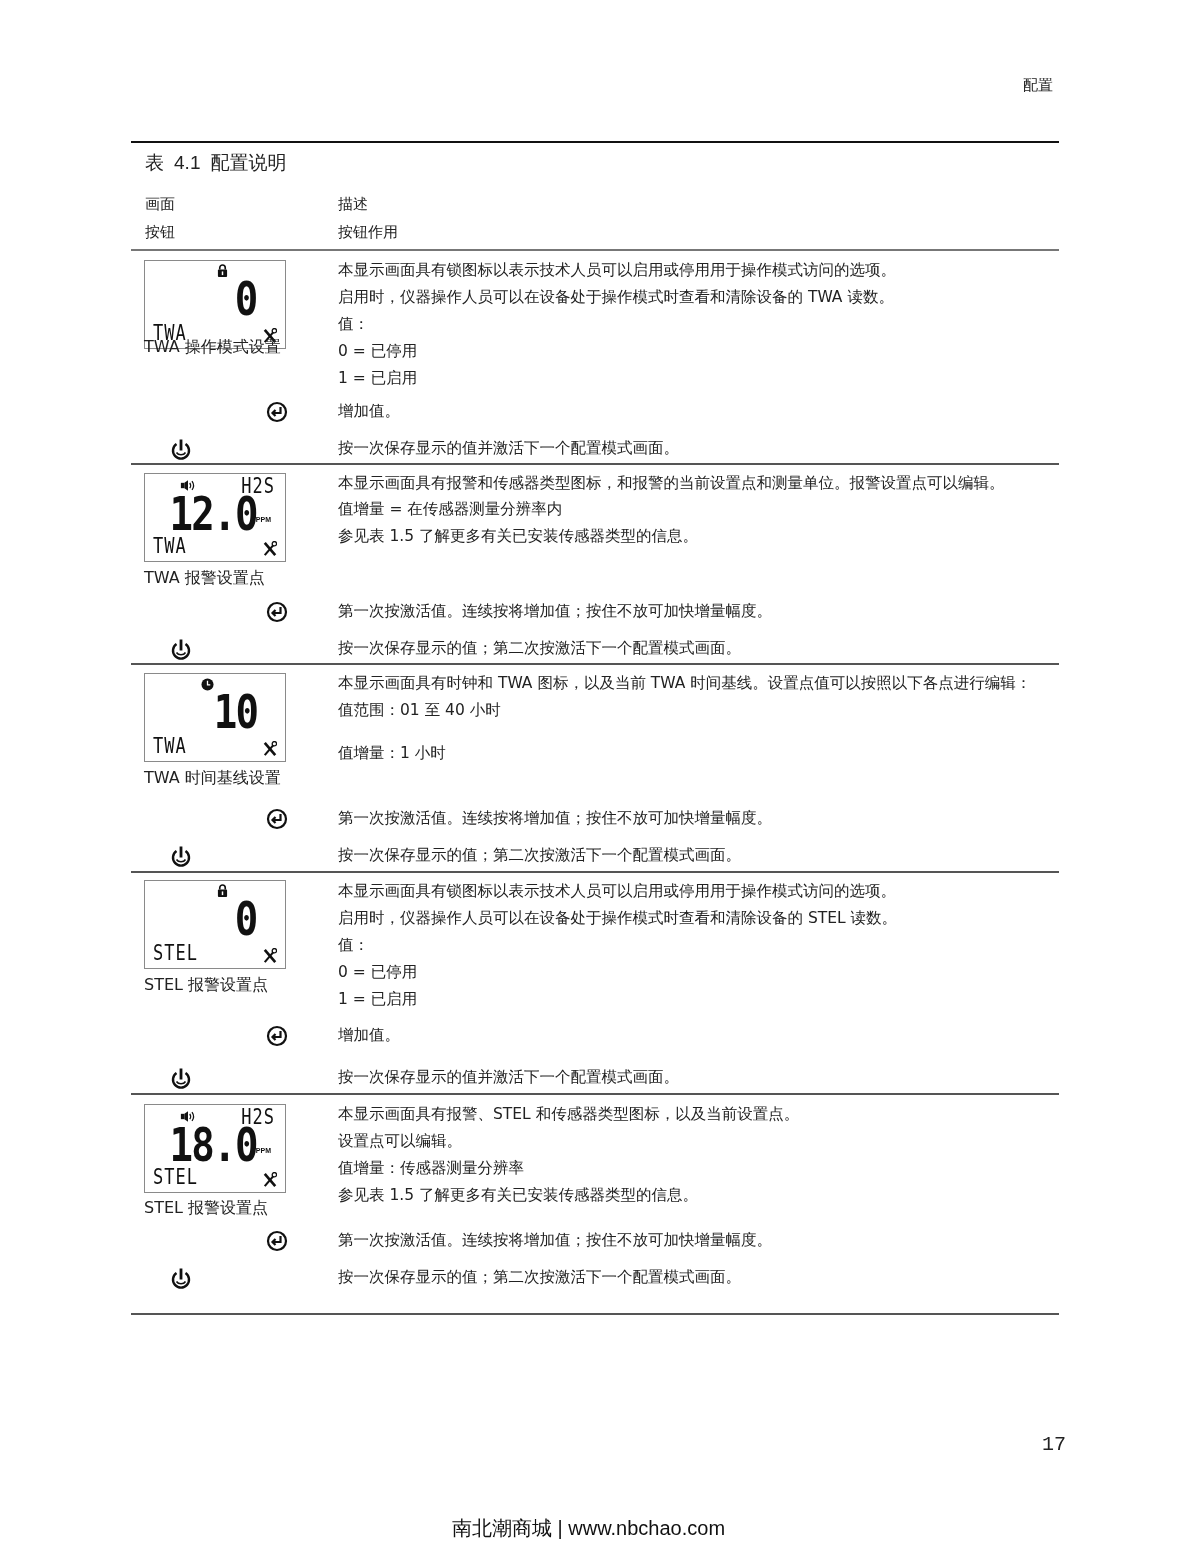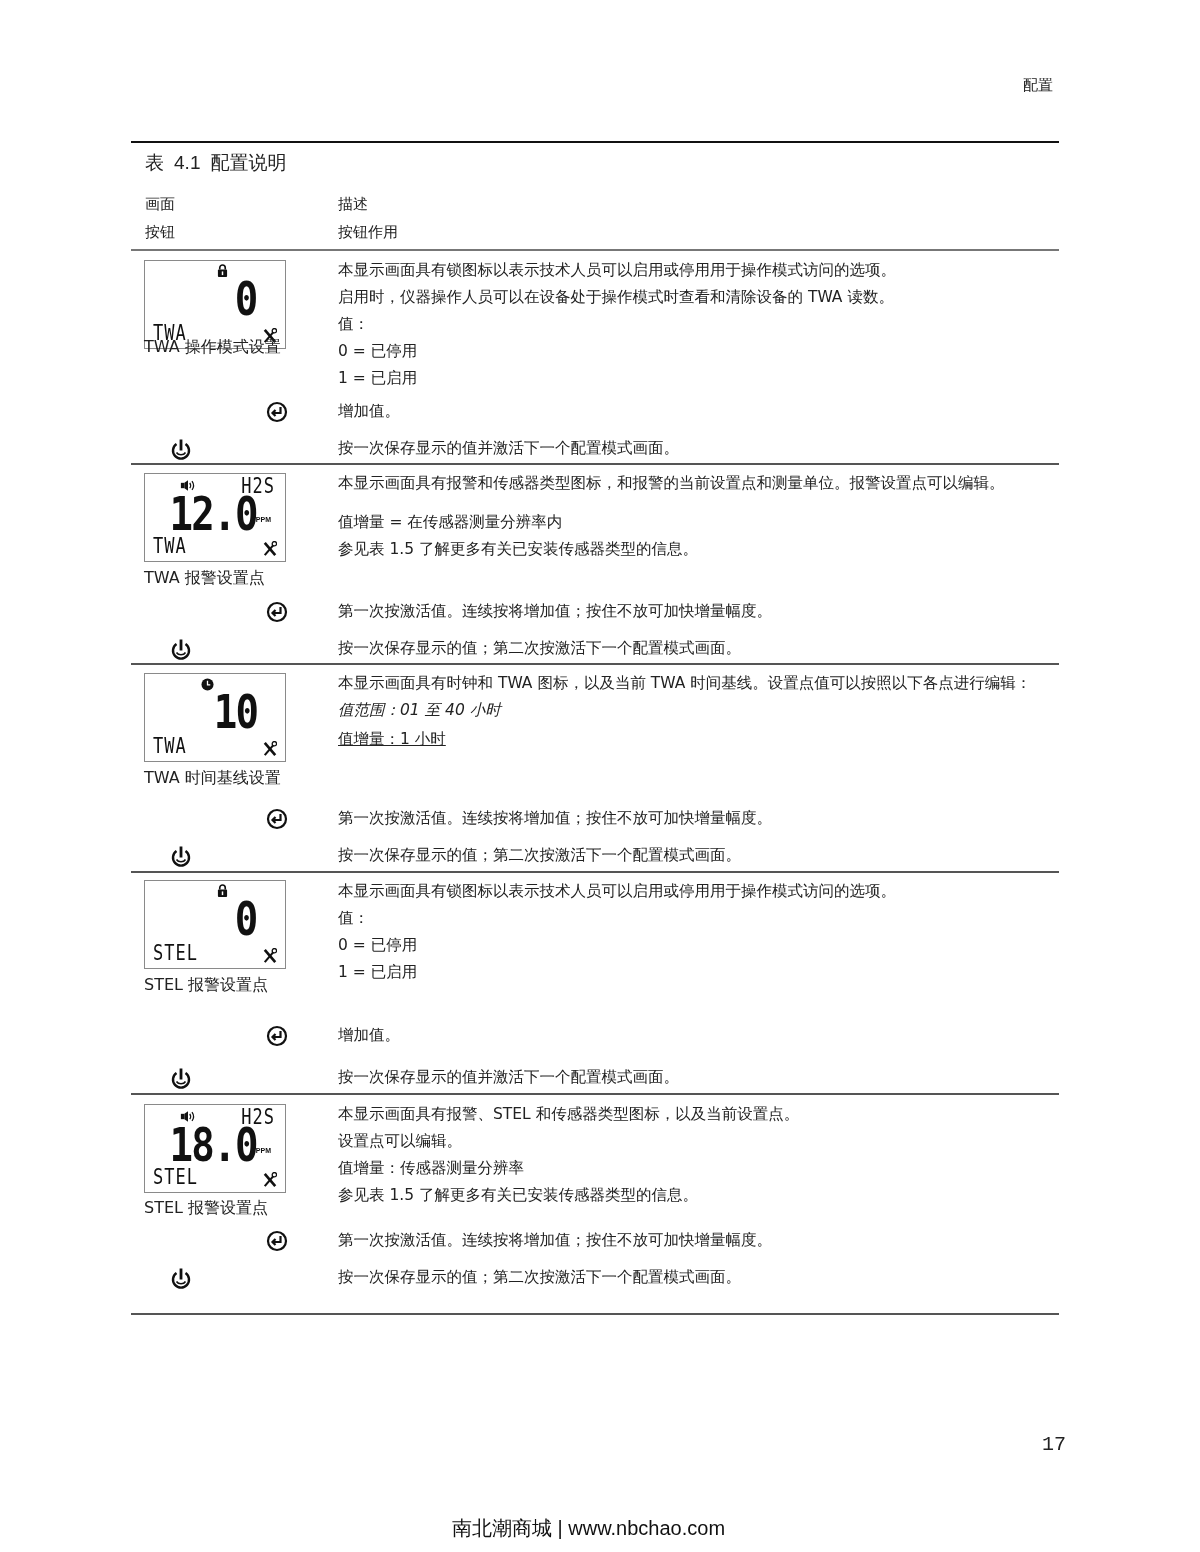--- a/index.html
+++ b/index.html
@@ -135,21 +135,21 @@
   </div>
   <div class="screen-label" style="top:104px;text-align:right;">TWA 报警设置点</div>
   <svg class="btn-icon" style="left:135px;top:137px;">
       <use href="#sym-enter"></use>
     </svg>
   <svg class="btn-icon" style="left:39px;top:174px;">
       <use href="#sym-power"></use>
     </svg>
   <div class="desc" style="top:7px;line-height:25px;">
     <p>本显示画面具有报警和传感器类型图标，和报警的当前设置点和测量单位。报警设置点可以编辑。</p>
-    <p style="margin-top:14px;">值增量 = 在传感器测量分辨率内</p>
+    <p style="margin-top:1px;">值增量 = 在传感器测量分辨率内</p>
     <p style="margin-top:2px;">参见表 1.5 了解更多有关已安装传感器类型的信息。</p>
   </div>
   <div class="action" style="top:137px;">第一次按激活值。连续按将增加值；按住不放可加快增量幅度。</div>
   <div class="action" style="top:174px;">按一次保存显示的值；第二次按激活下一个配置模式画面。</div>
   <div class="row-rule" style="top:199px;"></div>
 </div>
 
 <div class="row" style="top:664px;height:208px;">
   <div class="lcd" style="top:9px;">
     <svg class="top-icon" style="left:56px;width:13px;height:13px;top:4px;">
@@ -163,22 +163,22 @@
   </div>
   <div class="screen-label" style="top:104px;">TWA 时间基线设置</div>
   <svg class="btn-icon" style="left:135px;top:144px;">
       <use href="#sym-enter"></use>
     </svg>
   <svg class="btn-icon" style="left:39px;top:181px;">
       <use href="#sym-power"></use>
     </svg>
   <div class="desc" style="top:7px;line-height:25px;">
     <p>本显示画面具有时钟和 TWA 图标，以及当前 TWA 时间基线。设置点值可以按照以下各点进行编辑：</p>
-    <p style="margin-top:2px;font-style:italic;">值范围：01 至 40 小时</p>
-    <p style="margin-top:4px;text-decoration:underline;">值增量：1 小时</p>
+    <p style="margin-top:2px;">值范围：01 至 40 小时</p>
+    <p style="margin-top:18px;">值增量：1 小时</p>
   </div>
   <div class="action" style="top:144px;">第一次按激活值。连续按将增加值；按住不放可加快增量幅度。</div>
   <div class="action" style="top:181px;">按一次保存显示的值；第二次按激活下一个配置模式画面。</div>
   <div class="row-rule" style="top:207px;"></div>
 </div>
 
 <div class="row" style="top:872px;height:222px;">
   <div class="lcd" style="top:8px;">
     <svg class="top-icon" style="left:72px;width:11px;height:13px;">
         <use href="#sym-lock"></use>
@@ -191,20 +191,21 @@
   </div>
   <div class="screen-label" style="top:103px;">STEL 报警设置点</div>
   <svg class="btn-icon" style="left:135px;top:153px;">
       <use href="#sym-enter"></use>
     </svg>
   <svg class="btn-icon" style="left:39px;top:195px;">
       <use href="#sym-power"></use>
     </svg>
   <div class="desc" style="top:6px;">
     <p>本显示画面具有锁图标以表示技术人员可以启用或停用用于操作模式访问的选项。</p>
+    <p>启用时，仪器操作人员可以在设备处于操作模式时查看和清除设备的 STEL 读数。</p>
     <p>值：</p>
     <p>0 = 已停用</p>
     <p>1 = 已启用</p>
   </div>
   <div class="action" style="top:153px;">增加值。</div>
   <div class="action" style="top:195px;">按一次保存显示的值并激活下一个配置模式画面。</div>
   <div class="row-rule" style="top:221px;"></div>
 </div>
 
 <div class="row" style="top:1094px;height:220px;">

